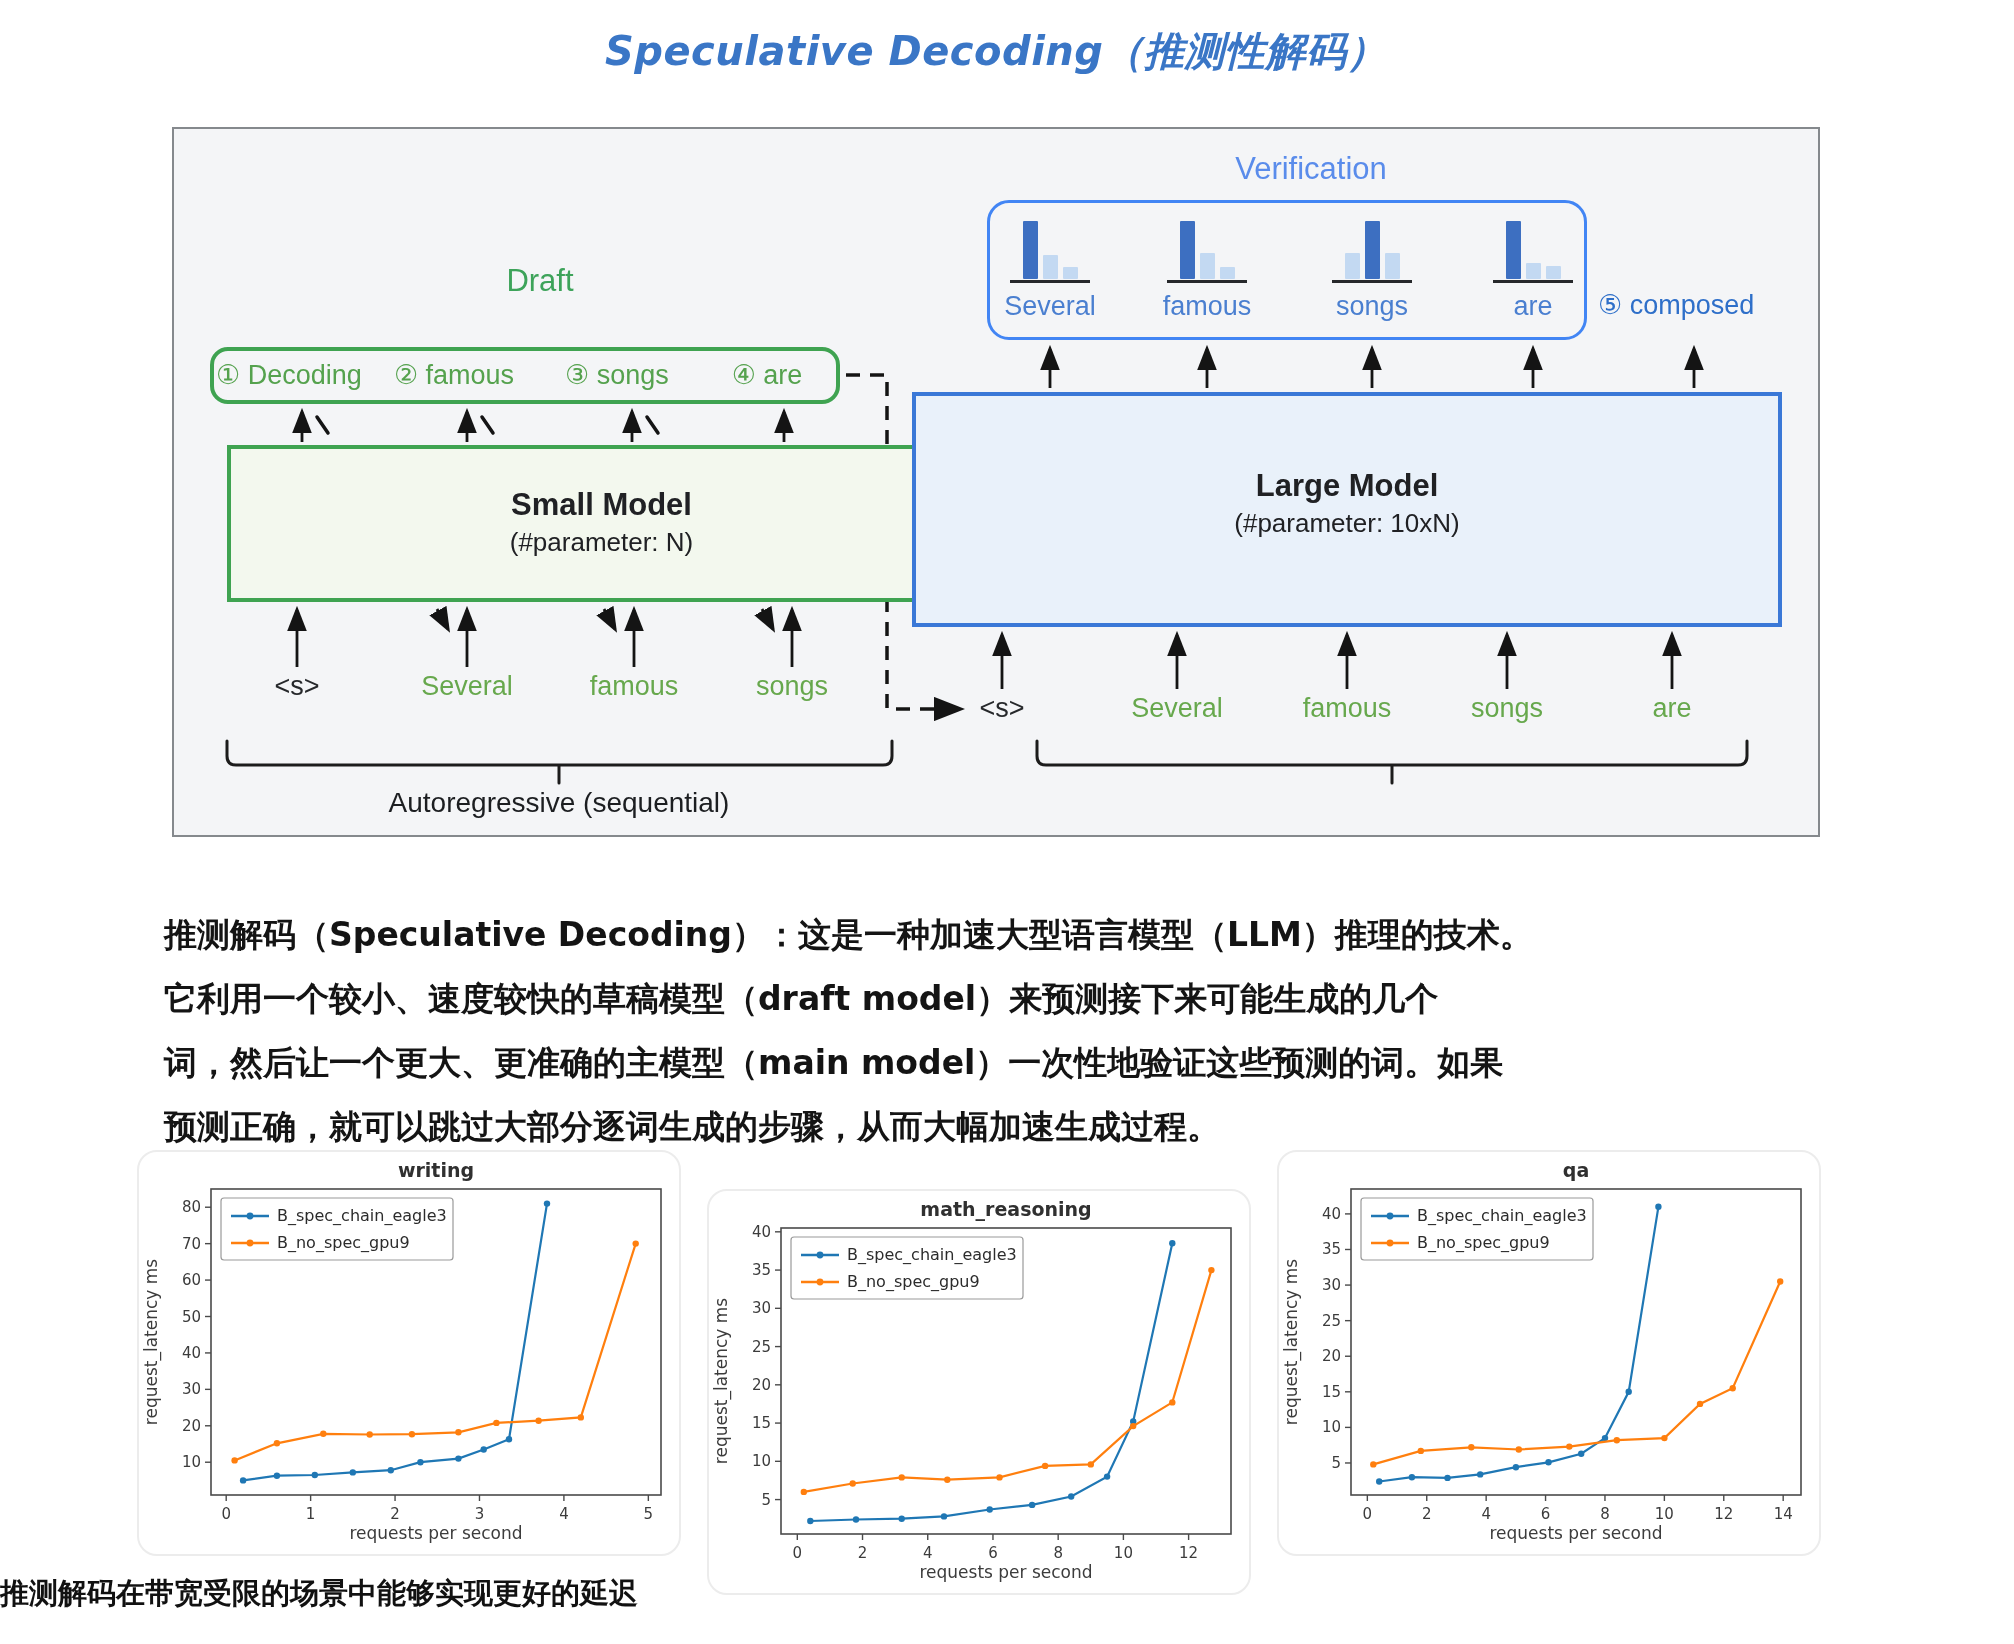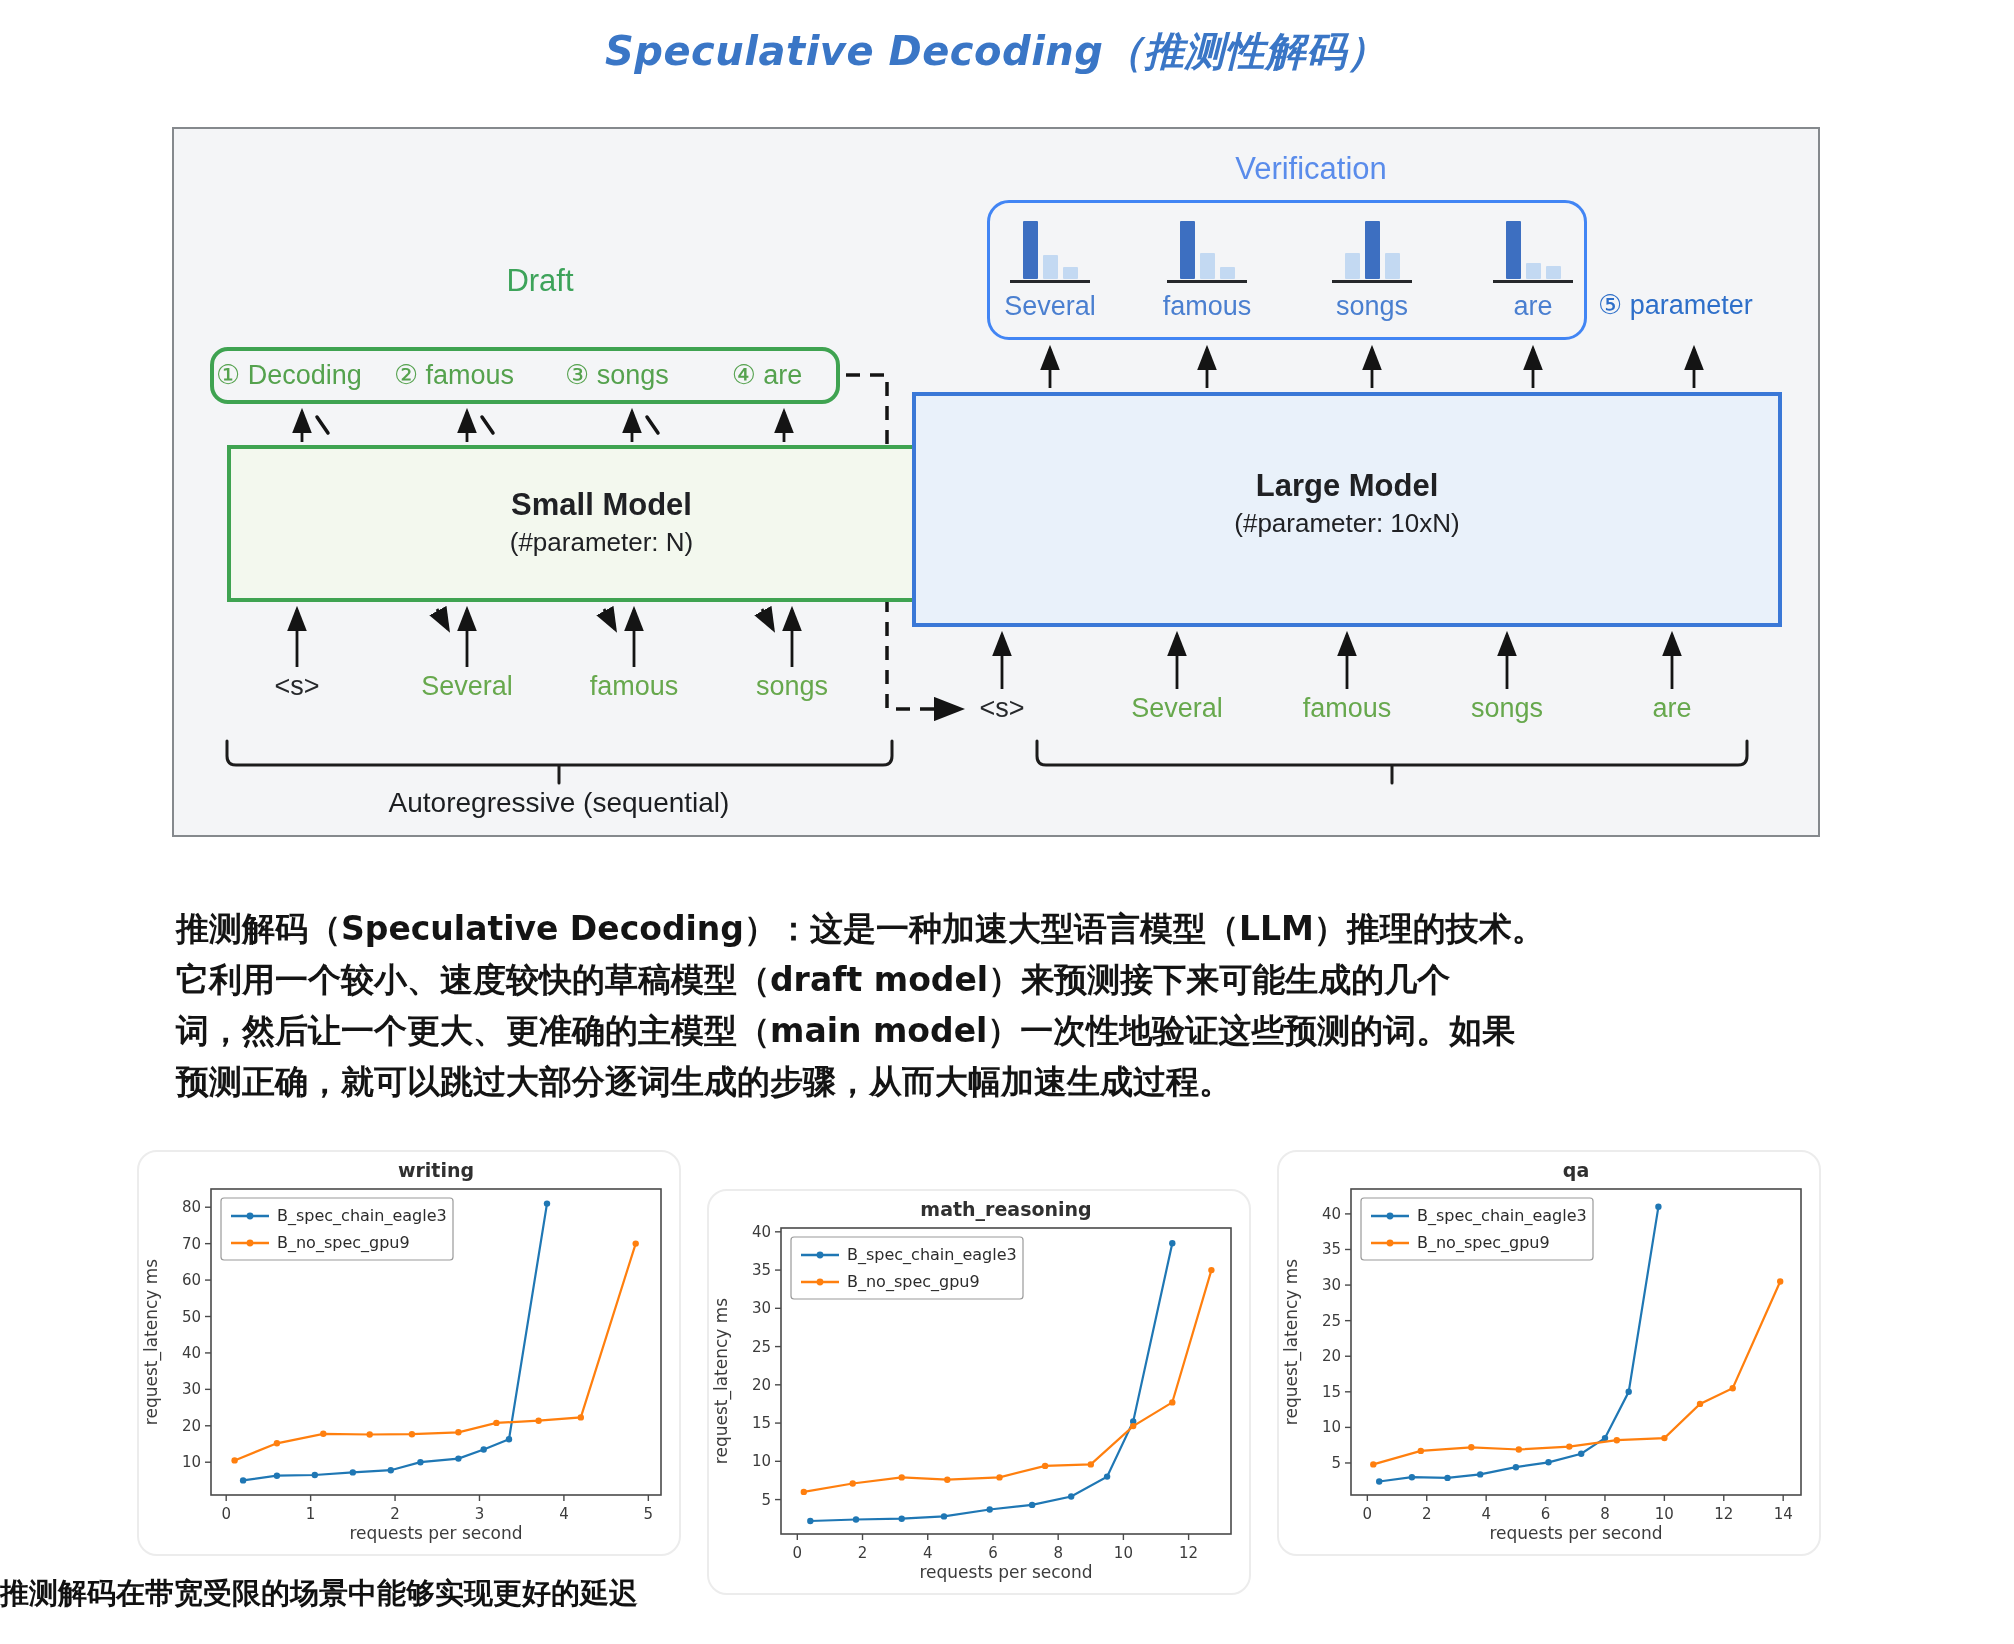--- a/index.html
+++ b/index.html
@@ -33,22 +33,22 @@
   .small-box .inner{margin-top:38px;}
   .large-box .inner{margin-top:72px;}
 
   .itoken{position:absolute;width:160px;text-align:center;font-size:27px;color:#67a84d;}
   .itoken.start{color:#26282b;}
   .small-row .itoken{top:542px;}
   .large-row .itoken{top:564px;}
 
   .brace-caption{top:658px;text-align:center;font-size:28px;color:#1c1e21;}
 
-  .para{position:absolute;left:176px;top:903px;width:1690px;font-family:"DejaVu Sans",sans-serif;
-    font-weight:700;font-size:33px;line-height:51px;color:#141414;white-space:pre-line;}
+  .para{position:absolute;left:164px;top:903px;width:1690px;font-family:"DejaVu Sans",sans-serif;
+    font-weight:700;font-size:33px;line-height:64px;color:#141414;white-space:pre-line;}
 
   .card{position:absolute;top:1150px;width:540px;height:402px;background:#fff;border:2px solid #ececec;border-radius:20px;}
   .card svg{display:block;margin:1px auto 0;}
   .ct{font:600 19px "DejaVu Sans",sans-serif;fill:#303030;text-anchor:middle;}
   .tick{font:15px "DejaVu Sans",sans-serif;fill:#3c3c3c;}
   .tickx{text-anchor:middle;}
   .ticky{text-anchor:end;}
   .axlabel{font:17px "DejaVu Sans",sans-serif;fill:#3c3c3c;text-anchor:middle;}
   .leg{font:16px "DejaVu Sans",sans-serif;fill:#2c2c2c;}
 
@@ -141,21 +141,21 @@
       <div class="vitem" style="left: 1297px;">
         <div class="vbars">
           <div class="vbar" style="height: 58px; background: rgb(61, 111, 193);"></div>
           <div class="vbar" style="height: 16px; background: rgb(195, 217, 242);"></div>
           <div class="vbar" style="height: 13px; background: rgb(195, 217, 242);"></div>
         </div>
         <div class="vbase"></div>
         <div class="vword">are</div>
       </div>
     </div>
-  <div class="abs composed">⑤ parameter</div>
+  <div class="abs composed">⑤ composed</div>
 
   <div class="abs draft-label">Draft</div>
   <div class="abs draft-pill"></div>
   <div class="abs" id="draft-tokens" style="left:0;top:0;">
       <div class="dtoken" style="left: 30px;">① Decoding</div>
       <div class="dtoken" style="left: 195px;">② famous</div>
       <div class="dtoken" style="left: 358px;">③ songs</div>
       <div class="dtoken" style="left: 508px;">④ are</div>
     </div>
 

